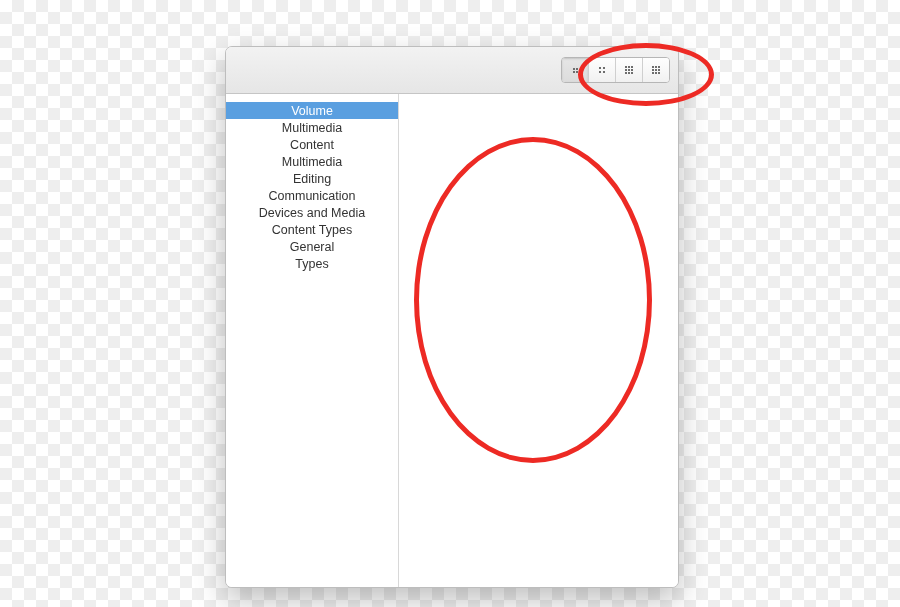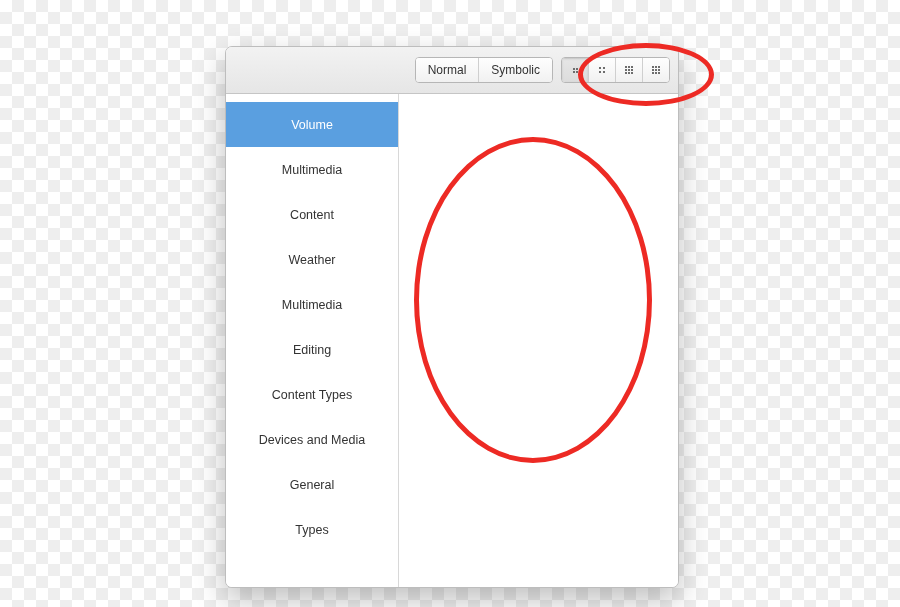--- a/index.html
+++ b/index.html
@@ -101,21 +101,21 @@
 
   .sidebar {
     width: 172px;
     border-right: 1px solid #d8d8d8;
     overflow: hidden;
     padding-top: 8px;
     background: #fff;
   }
 
   .side-item {
-    height: 45px;
+    height: 17px;
     display: flex;
     align-items: center;
     justify-content: center;
     font-size: 12.5px;
     color: #333;
     cursor: default;
     text-align: center;
     padding: 0 6px;
   }
   .side-item.selected {
@@ -150,24 +150,20 @@
     height: 316px;
   }
 </style>
 </head>
 <body>
 
 <div class="window">
 
   <div class="titlebar">
 
-    <div class="seg-group">
-      <div class="seg-btn">Normal</div>
-      <div class="seg-btn">Symbolic</div>
-    </div>
 
     <div class="seg-group">
       <div class="seg-btn seg-icon small active">
         <span class="dots">
           <span></span>
             <span></span>
             <span></span>
             <span></span>
         </span>
       </div>
@@ -215,33 +211,33 @@
       <div class="side-item selected">
         <span>Volume</span>
       </div>
       <div class="side-item">
         <span>Multimedia</span>
       </div>
       <div class="side-item">
         <span>Content</span>
       </div>
       <div class="side-item">
-        <span>Weather</span>
-      </div>
-      <div class="side-item">
         <span>Multimedia</span>
       </div>
       <div class="side-item">
         <span>Editing</span>
       </div>
       <div class="side-item">
+        <span>Communication</span>
+      </div>
+      <div class="side-item">
+        <span>Devices and Media</span>
+      </div>
+      <div class="side-item">
         <span>Content Types</span>
-      </div>
-      <div class="side-item">
-        <span>Devices and Media</span>
       </div>
       <div class="side-item">
         <span>General</span>
       </div>
       <div class="side-item">
         <span>Types</span>
       </div>
     </div>
 
     <div class="content"></div>

